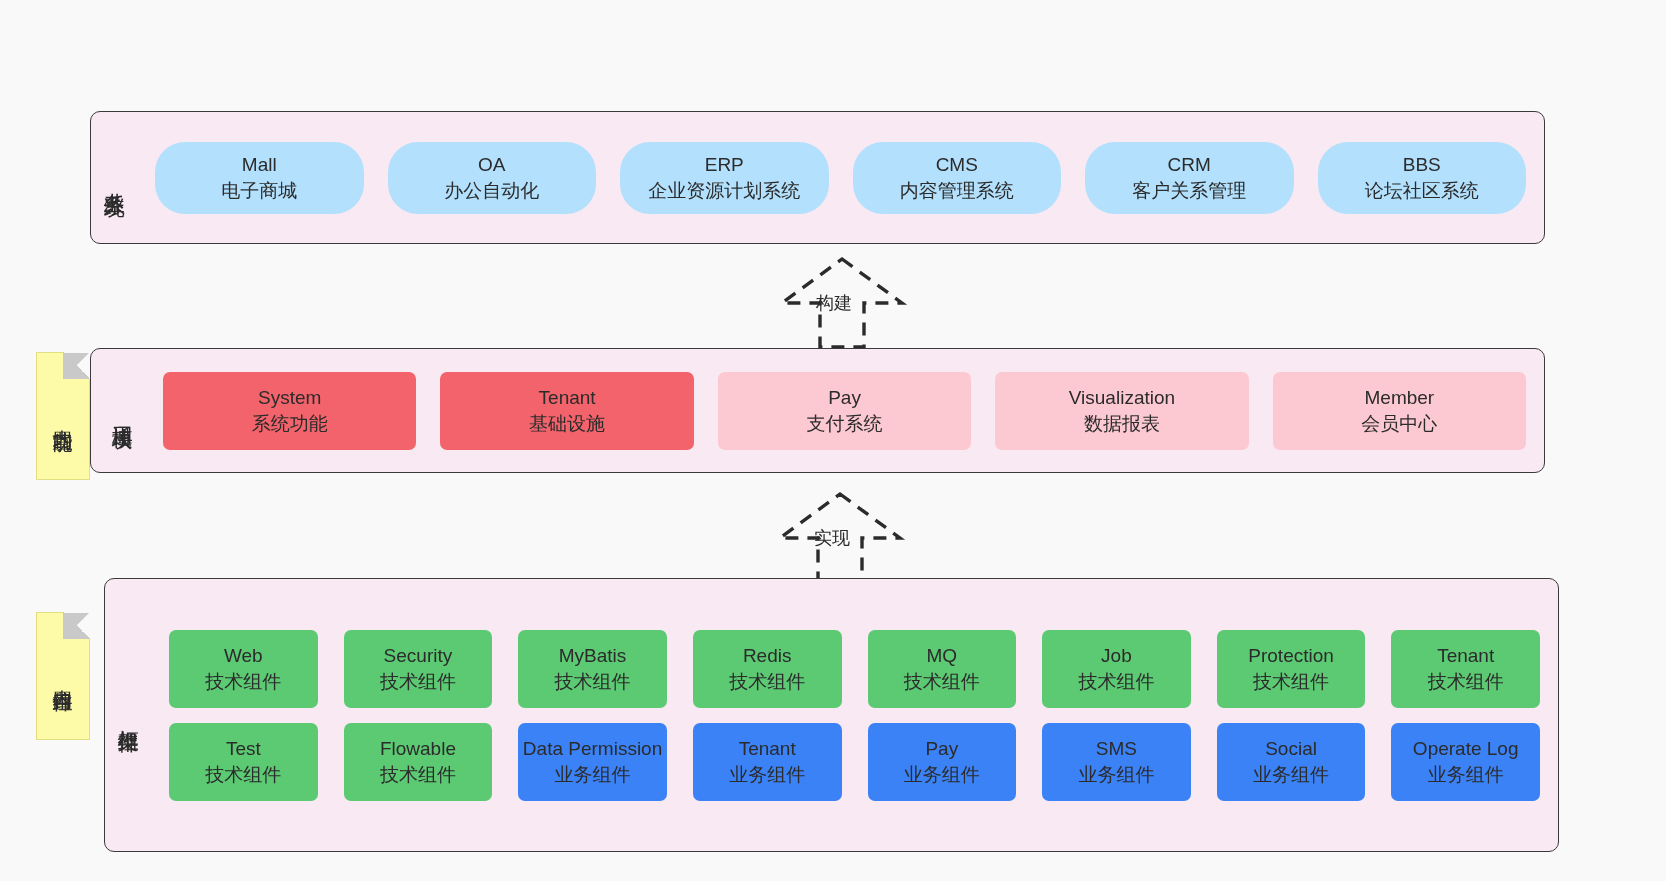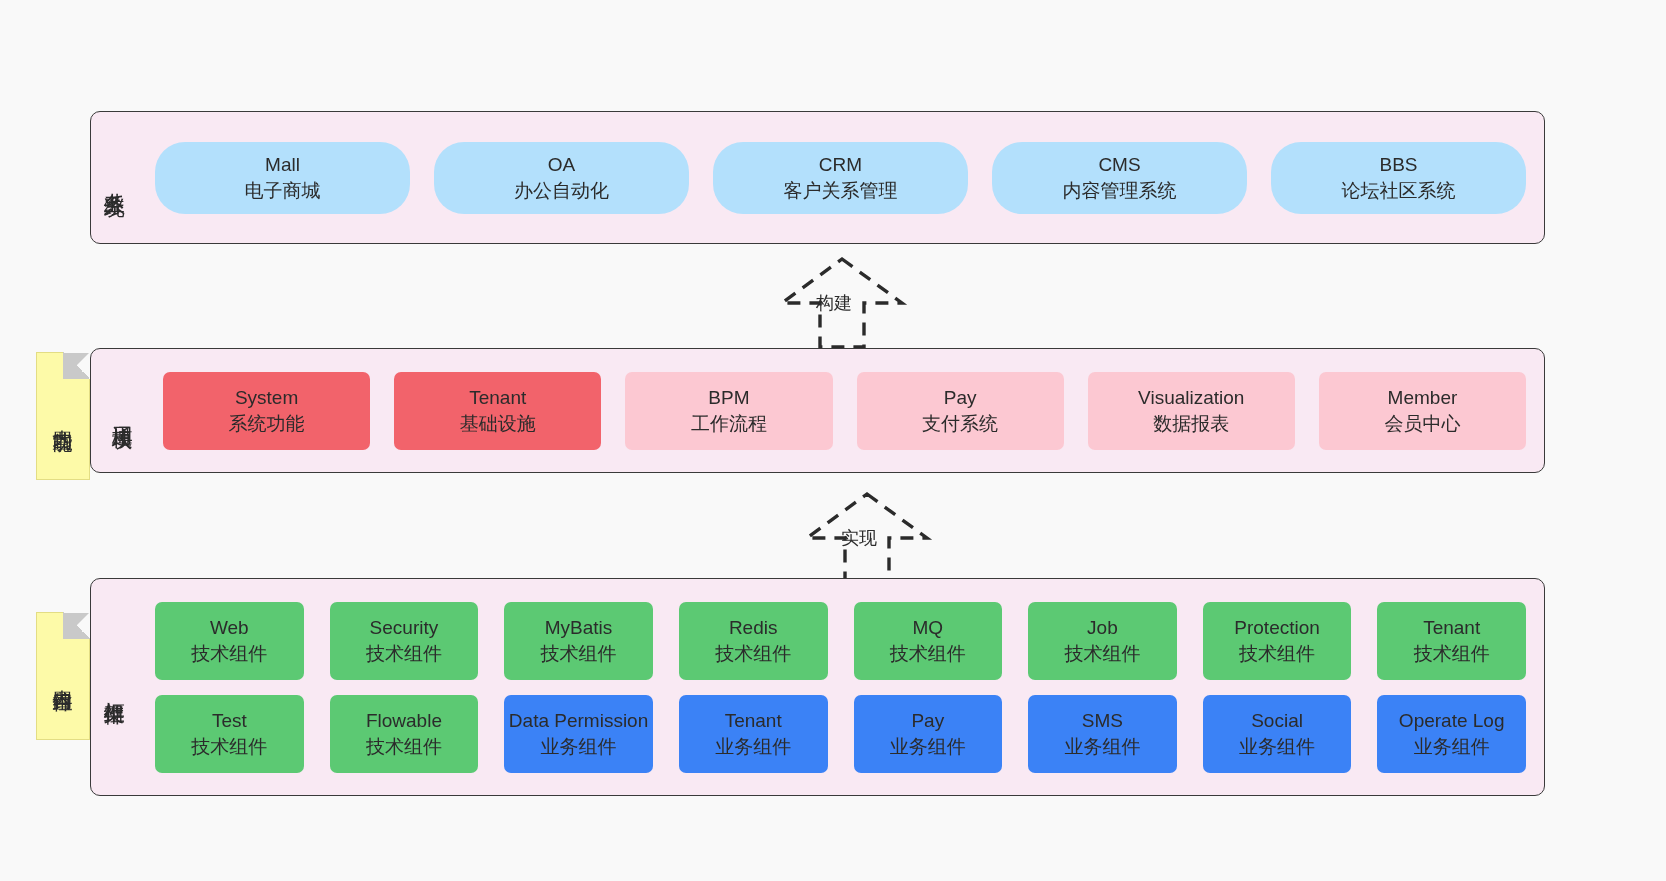--- a/index.html
+++ b/index.html
@@ -76,21 +76,21 @@
   .green-strong{ background: #5cc973; }
   .green-light { background: #3b82f6; }
 
   
   #sec-business { left: 90px;  top: 111px; width: 1455px; height: 133px; }
   #sec-business .row .node { height: 72px; }
 
   #sec-common   { left: 90px;  top: 348px; width: 1455px; height: 125px; padding-left: 8px; }
   #sec-common .row .node { height: 78px; }
 
-  #sec-framework{ left: 90px;  top: 578px; width: 1455px; height: 218px; }
+  #sec-framework{ left: 104px;  top: 578px; width: 1455px; height: 274px; }
   #sec-framework .row .node { height: 78px; }
   #sec-framework .boxes { gap: 15px; }
   #sec-framework .row { gap: 26px; }
 
   
   .sticky {
     position: absolute;
     width: 54px;
     background: #fdfaa8;
     border: 1px solid #e3dd84;
@@ -132,47 +132,51 @@
   .arrow-label {
     position: absolute;
     color: #2b2b2b;
     font-size: 18px;
     background: transparent;
     white-space: nowrap;
     user-select: none;
   }
   #arrow-build { left: 752px; top: 255px; width: 180px; height: 95px; }
   #arrow-build .arrow-label { left: 64px; top: 36px; }
-  #arrow-impl  { left: 777px; top: 490px; width: 180px; height: 95px; }
+  #arrow-impl  { left: 750px; top: 490px; width: 180px; height: 95px; }
   #arrow-impl  .arrow-label { left: 64px; top: 36px; }
 </style>
 </head>
 <body>
 
 <div id="canvas">
 
   <div class="section" id="sec-business">
     <div class="section-label">业务系统</div>
     <div class="boxes">
       <div class="row">
         <div class="node blue">
           <span class="en">Mall</span>
           <span class="cn">电子商城</span>
         </div>
         <div class="node blue">
           <span class="en">OA</span>
           <span class="cn">办公自动化</span>
         </div>
         <div class="node blue">
+          <span class="en">ERP</span>
+          <span class="cn">企业资源计划系统</span>
+        </div>
+        <div class="node blue">
+          <span class="en">CMS</span>
+          <span class="cn">内容管理系统</span>
+        </div>
+        <div class="node blue">
           <span class="en">CRM</span>
           <span class="cn">客户关系管理</span>
-        </div>
-        <div class="node blue">
-          <span class="en">CMS</span>
-          <span class="cn">内容管理系统</span>
         </div>
         <div class="node blue">
           <span class="en">BBS</span>
           <span class="cn">论坛社区系统</span>
         </div>
       </div>
     </div>
   </div>
 
   <div class="arrow-wrap" id="arrow-build">
@@ -193,24 +197,20 @@
       <div class="row">
         <div class="node red-strong">
           <span class="en">System</span>
           <span class="cn">系统功能</span>
         </div>
         <div class="node red-strong">
           <span class="en">Tenant</span>
           <span class="cn">基础设施</span>
         </div>
         <div class="node red-light">
-          <span class="en">BPM</span>
-          <span class="cn">工作流程</span>
-        </div>
-        <div class="node red-light">
           <span class="en">Pay</span>
           <span class="cn">支付系统</span>
         </div>
         <div class="node red-light">
           <span class="en">Visualization</span>
           <span class="cn">数据报表</span>
         </div>
         <div class="node red-light">
           <span class="en">Member</span>
           <span class="cn">会员中心</span>

